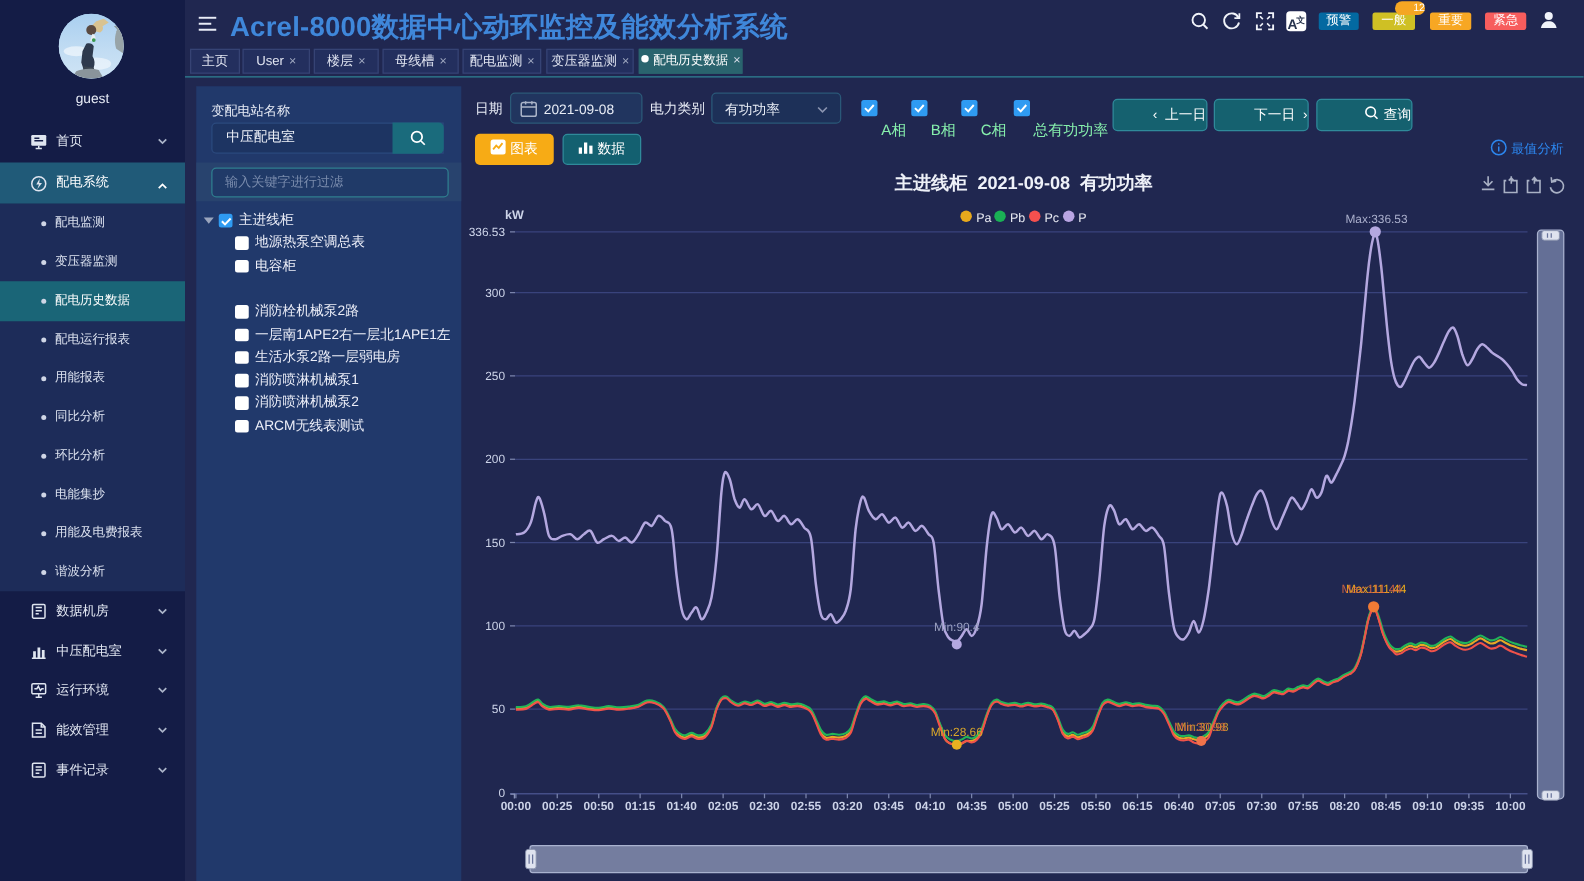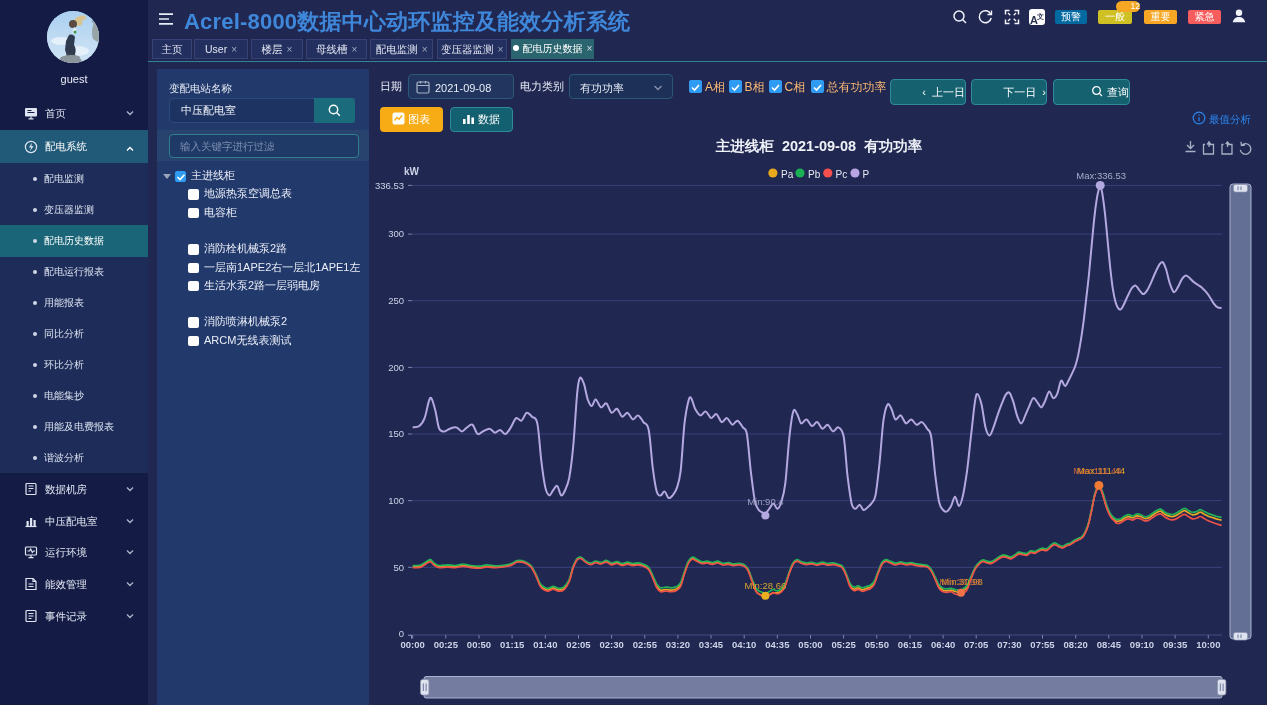--- a/index.html
+++ b/index.html
@@ -43,21 +43,21 @@
 #finp{position:absolute;left:12px;top:64.5px;width:190px;height:24px;background:#203a68;border:1px solid #2f7f8f;border-radius:4px;color:#7a8cad;font-size:10.5px;line-height:22px;padding-left:10px}
 .trow{position:absolute;left:0;width:212px;height:18.3px;font-size:11px;color:#eceef8;white-space:nowrap}
 .cb{position:absolute;top:4px;width:10.5px;height:10.5px;border-radius:2px;background:#fff}
 .cb.on{background:#2f9bf2}
 .caret{position:absolute;width:0;height:0}
 
 .lb{position:absolute;color:#e8ecf6;font-size:11px}
 .inp{position:absolute;border-radius:4px;color:#e8edf6}
 .tealbtn{position:absolute;top:79px;height:26px;line-height:24px;background:#15616f;border:1px solid #2f8a9a;border-radius:4px;color:#fff;font-size:11px;text-align:right}
 .ckb{position:absolute;top:80px;width:13px;height:13px;border-radius:2px;background:#2f9bf2}
-.ckl{position:absolute;top:79px;font-size:12px;color:#fdba74}
+.ckl{position:absolute;top:96px;font-size:12px;color:#86efac}
 </style>
 </head>
 <body>
 <div id="app">
 <svg style="position:absolute;left:370px;top:133px" width="897" height="572" viewBox="370 133 897 572" font-family="&quot;Liberation Sans&quot;,sans-serif">
 <text x="819" y="151" text-anchor="middle" font-size="14.5" font-weight="bold" fill="#eef1f8">主进线柜&nbsp;&nbsp;2021-09-08&nbsp;&nbsp;有功功率</text>
 <g stroke="#a8b0c4" stroke-width="1.3" fill="none">
 <path d="M1190.5 141 v7 M1187 145l3.5 3.5 3.5-3.5 M1185.5 151.5h10"></path>
 <path d="M1205 144.5 h-1.5 v9.5 h10 v-9.5 h-4.5 M1209 141v6 M1207 144.5l2-2.2 2 2.2"></path>
 <path d="M1223.5 144.5 h-1.5 v9.5 h10 v-9.5 h-4.5 M1227.5 141.5v5.5 M1225.6 144.2l1.9-2.2 1.9 2.2"></path>
@@ -412,20 +412,24 @@
         <span style="position:absolute;left:47px;top:1px">消防栓机械泵2路</span>
       </div>
 <div class="trow" style="top:189.5px">
         <span class="cb" style="left:31px"></span>
         <span style="position:absolute;left:47px;top:1px">一层南1APE2右一层北1APE1左</span>
       </div>
 <div class="trow" style="top:207.8px">
         <span class="cb" style="left:31px"></span>
         <span style="position:absolute;left:47px;top:1px">生活水泵2路一层弱电房</span>
       </div>
+<div class="trow" style="top:226.1px">
+        <span class="cb" style="left:31px"></span>
+        <span style="position:absolute;left:47px;top:1px">消防喷淋机械泵1</span>
+      </div>
 <div class="trow" style="top:244.4px">
         <span class="cb" style="left:31px"></span>
         <span style="position:absolute;left:47px;top:1px">消防喷淋机械泵2</span>
       </div>
 <div class="trow" style="top:262.7px">
         <span class="cb" style="left:31px"></span>
         <span style="position:absolute;left:47px;top:1px">ARCM无线表测试</span>
       </div>
 </div>
 <div class="lb" style="left:380px;top:79px">日期</div>

